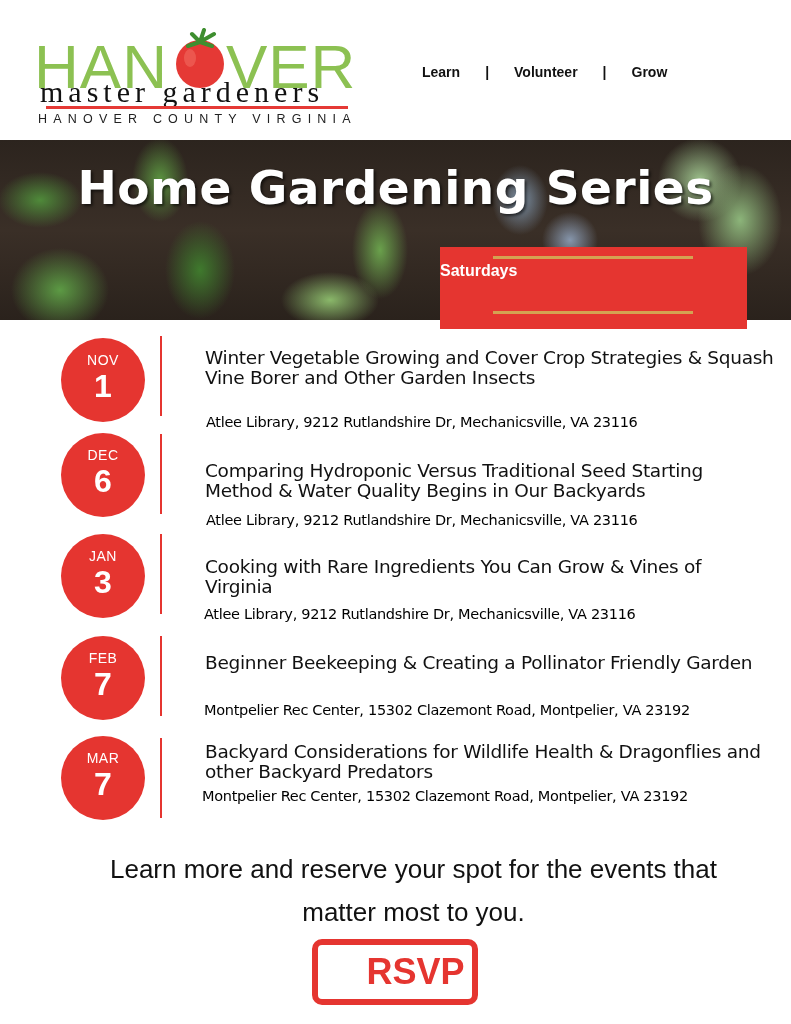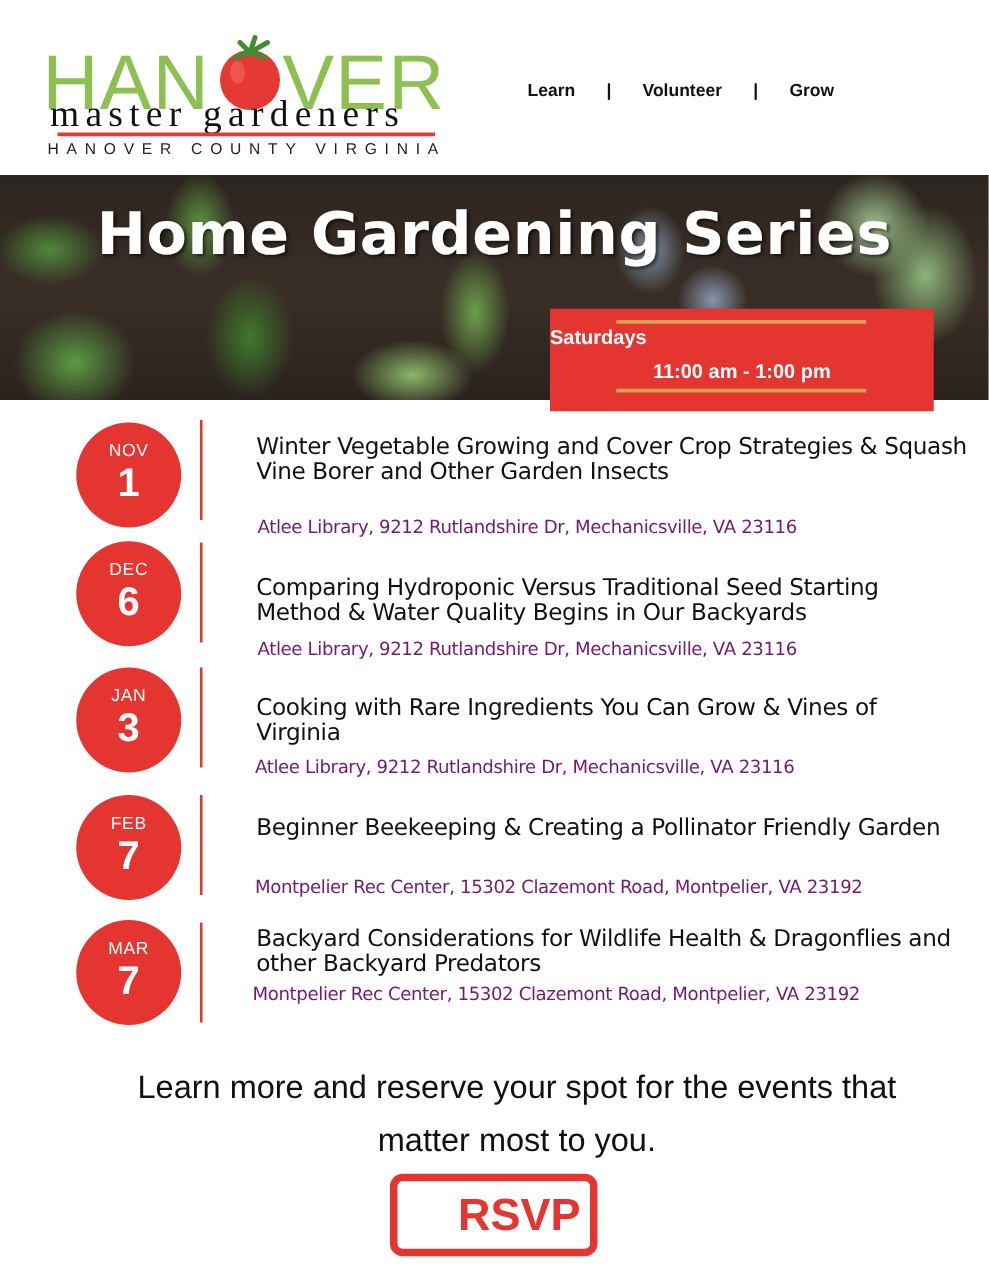--- a/index.html
+++ b/index.html
@@ -43,21 +43,21 @@
   .schedule-box .line1 { position: absolute; top: 15px; width: 100%; color: #fff; font-weight: bold; font-size: 16px; }
   .schedule-box .line2 { position: absolute; top: 42px; width: 100%; text-align: center; color: #fff; font-weight: bold; font-size: 16px; }
 
   
   .event { position: absolute; left: 0; width: 791px; }
   .date-circle { position: absolute; left: 61px; width: 84px; height: 84px; border-radius: 50%; background: #e53530; color: #fff; text-align: center; }
   .date-circle .mon { position: absolute; top: 14px; width: 100%; font-size: 14px; font-weight: normal; letter-spacing: 0.5px; }
   .date-circle .day { position: absolute; top: 30px; width: 100%; font-size: 32px; font-weight: bold; }
   .vline { position: absolute; left: 160px; width: 2px; background: #e53530; }
   .ev-title { position: absolute; left: 205px; width: 570px; font-size: 18.5px; line-height: 20px; color: #111; font-family: "DejaVu Sans", sans-serif; letter-spacing: -0.3px; }
-  .ev-loc { position: absolute; font-size: 14.5px; color: #701a75; font-family: "DejaVu Sans", sans-serif; letter-spacing: -0.3px; white-space: nowrap; }
+  .ev-loc { position: absolute; font-size: 14.5px; color: #000000; font-family: "DejaVu Sans", sans-serif; letter-spacing: -0.3px; white-space: nowrap; }
 
   
   .cta-text { position: absolute; left: 0; top: 848px; width: 791px; text-align: center; font-size: 26px; line-height: 43px; color: #111; font-family: "Liberation Sans", sans-serif; padding-left: 36px; }
   .rsvp { position: absolute; left: 312px; top: 939px; width: 166px; height: 66px; border: 6px solid #e53530; border-radius: 10px; background: #fff; color: #e53530; font-weight: bold; font-size: 36px; text-align: center; line-height: 54px; cursor: pointer; font-family: "Liberation Sans", sans-serif; padding-left: 41px; }
 </style>
 </head>
 <body>
 
 <div class="header">
   <div class="logo">
@@ -82,21 +82,20 @@
     <a>Grow</a>
   </nav>
 </div>
 
 <div class="hero">
   <div class="hero-title">Home Gardening Series</div>
 </div>
 <div class="schedule-box">
   <div class="rule top"></div>
   <div class="line1">Saturdays</div>
-  <div class="line2">11:00 am - 1:00 pm</div>
   <div class="rule bot"></div>
 </div>
 
 <div class="event" style="top:330px;">
   <div class="date-circle" style="top:8px;">
     <div class="mon">NOV</div>
     <div class="day">1</div>
   </div>
   <div class="vline" style="top:6px;height:80px;"></div>
   <div class="ev-title" style="top:18px;">Winter Vegetable Growing and Cover Crop Strategies &amp; Squash Vine Borer and Other Garden Insects</div>

